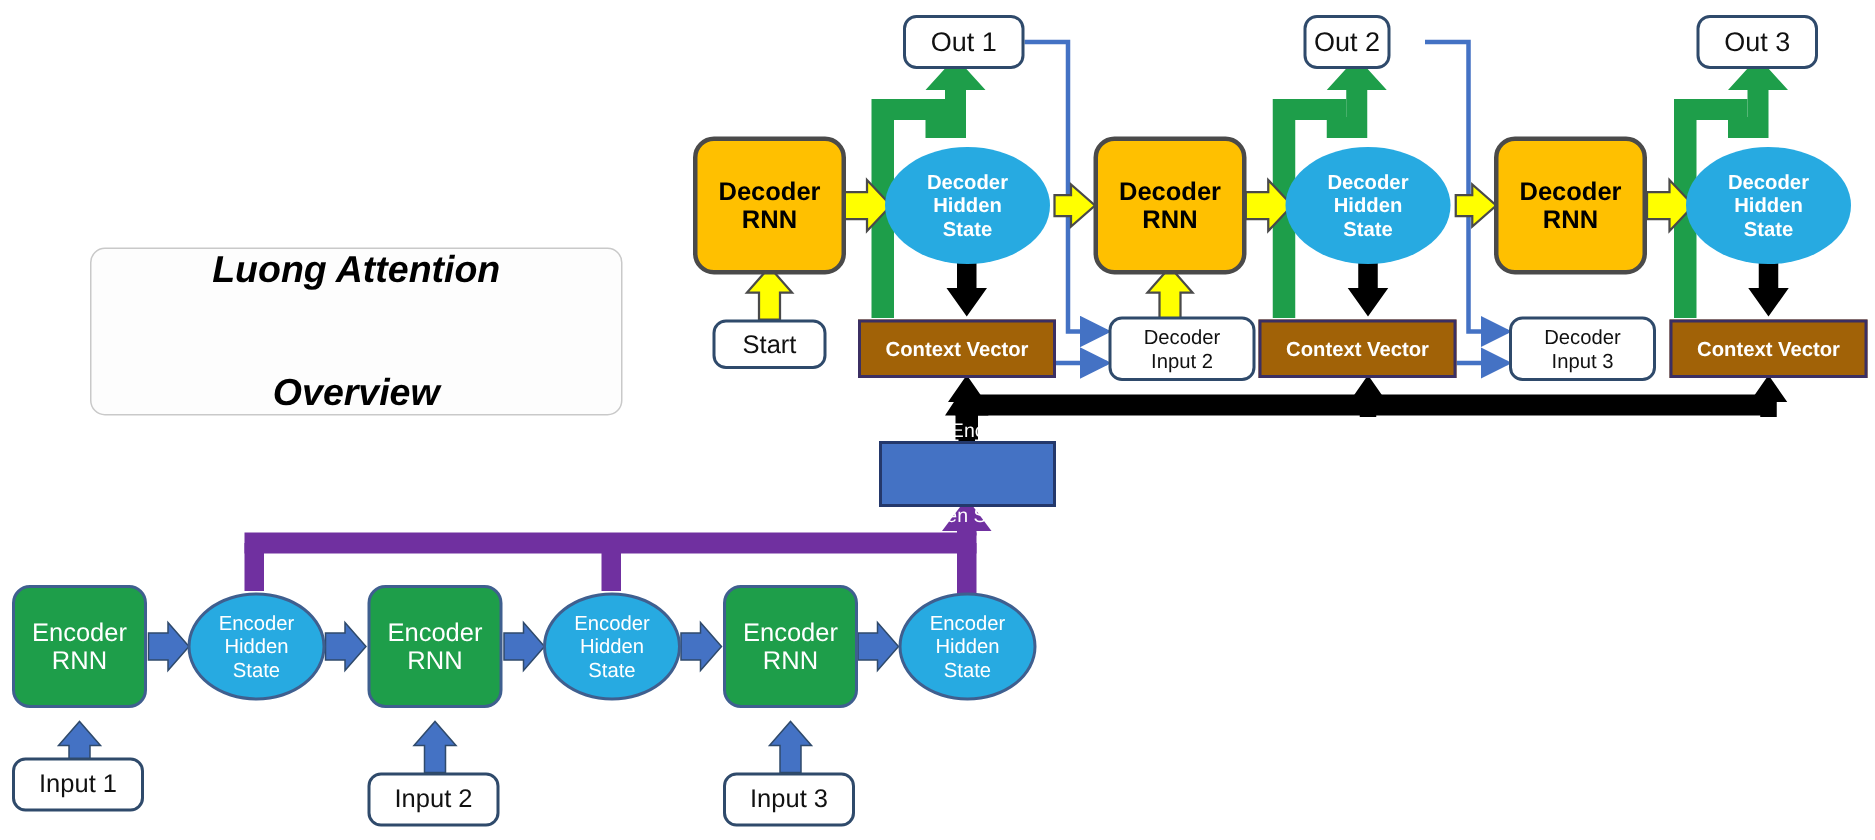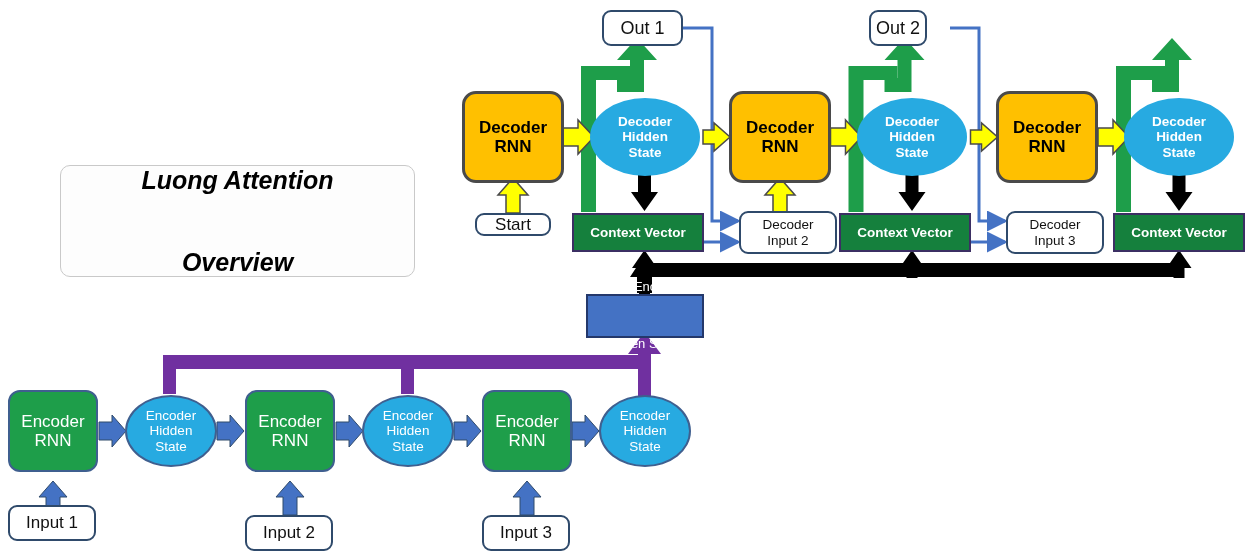--- a/index.html
+++ b/index.html
@@ -20,21 +20,21 @@
   .enc-hid{background:#27AAE1;border:2px solid #3f5f8f;border-radius:50%;
            color:#ffffff;font-size:13.5px;}
   .io-box{background:#ffffff;border:2px solid #2f4a6b;border-radius:9px;
           color:#111;font-size:17px;}
 
   
   .dec-rnn{background:#FFC000;border:3px solid #4a4a4a;border-radius:14px;
            color:#000000;font-weight:bold;font-size:17px;}
   .dec-hid{background:#27AAE1;border:0;border-radius:50%;
            color:#ffffff;font-weight:bold;font-size:13.5px;}
-  .ctx-box{background:#15803d;border:2px solid #3b2f63;color:#ffffff;
+  .ctx-box{background:#a16207;border:2px solid #3b2f63;color:#ffffff;
            font-weight:bold;font-size:13.5px;}
   .dec-in{background:#ffffff;border:2px solid #2f4a6b;border-radius:9px;
           color:#111;font-size:13.5px;}
   .out-box{background:#ffffff;border:2px solid #2f4a6b;border-radius:9px;
            color:#111;font-size:18px;}
   .all-enc{background:#4472C4;border:2px solid #24386b;color:#ffffff;
            font-size:13px;gap:42px;}
 
   svg.ov{position:absolute;left:0;top:0;width:1250px;height:560px;
          pointer-events:none;overflow:visible;}
@@ -194,21 +194,21 @@
 
   <div class="node dec-rnn" style="left:462px;top:91px;width:102px;height:92px;flex-direction:column;">
     <span>Decoder</span>
     <span>RNN</span>
   </div>
   <div class="node dec-hid" style="left:590px;top:98px;width:110px;height:78px;flex-direction:column;">
     <span>Decoder</span>
     <span>Hidden</span>
     <span>State</span>
   </div>
-  <div class="node io-box" style="left:475px;top:213px;width:76px;height:23px;">
+  <div class="node io-box" style="left:475px;top:213px;width:76px;height:33px;">
     <span>Start</span>
   </div>
   <div class="node ctx-box" style="left:572px;top:213px;width:132px;height:39px;">
     <span>Context Vector</span>
   </div>
   <div class="node out-box" style="left:602px;top:10px;width:81px;height:36px;">
     <span>Out 1</span>
   </div>
 
   <div class="node dec-rnn" style="left:729px;top:91px;width:102px;height:92px;flex-direction:column;">
@@ -240,14 +240,17 @@
     <span>Hidden</span>
     <span>State</span>
   </div>
   <div class="node dec-in" style="left:1006px;top:211px;width:98px;height:43px;flex-direction:column;">
     <span>Decoder</span>
     <span>Input 3</span>
   </div>
   <div class="node ctx-box" style="left:1113px;top:213px;width:132px;height:39px;">
     <span>Context Vector</span>
   </div>
+  <div class="node out-box" style="left:1131px;top:10px;width:81px;height:36px;">
+    <span>Out 3</span>
+  </div>
 
 </div>
 
 </body></html>

